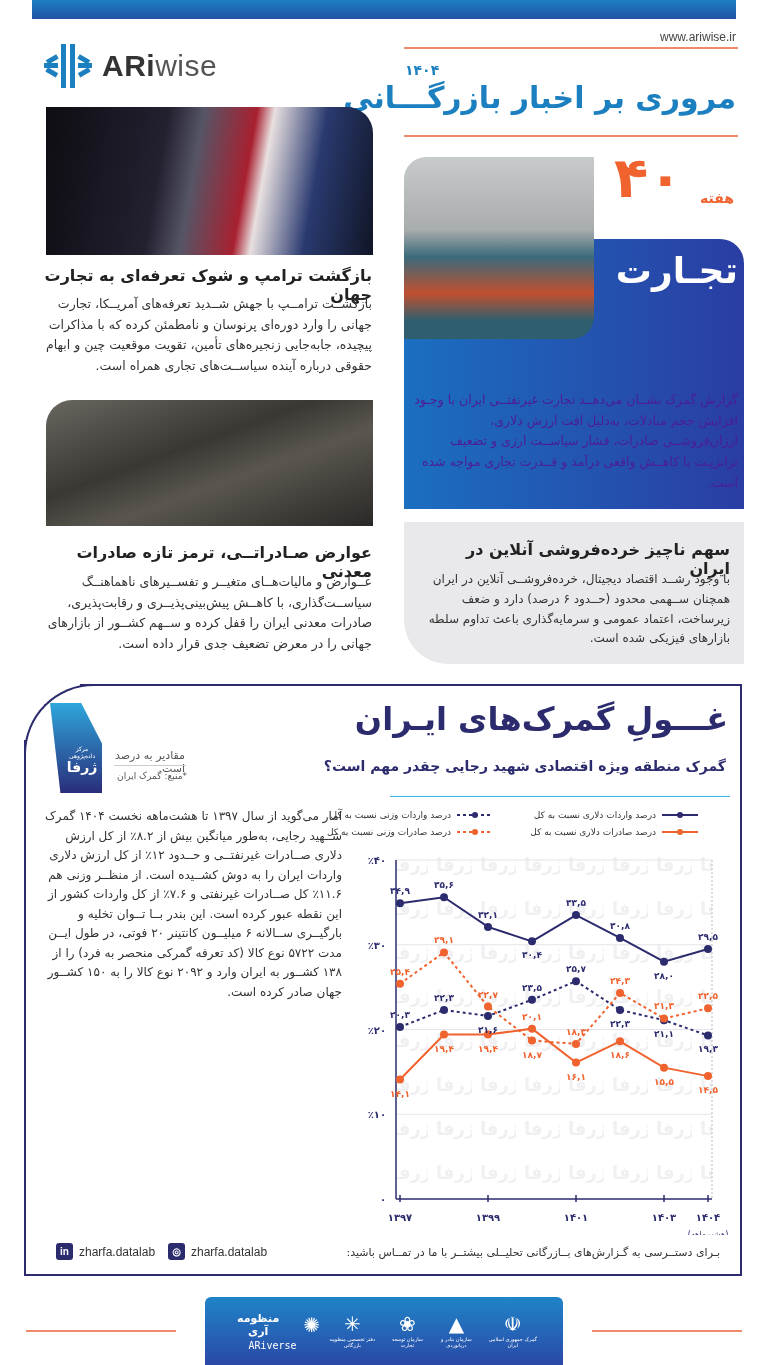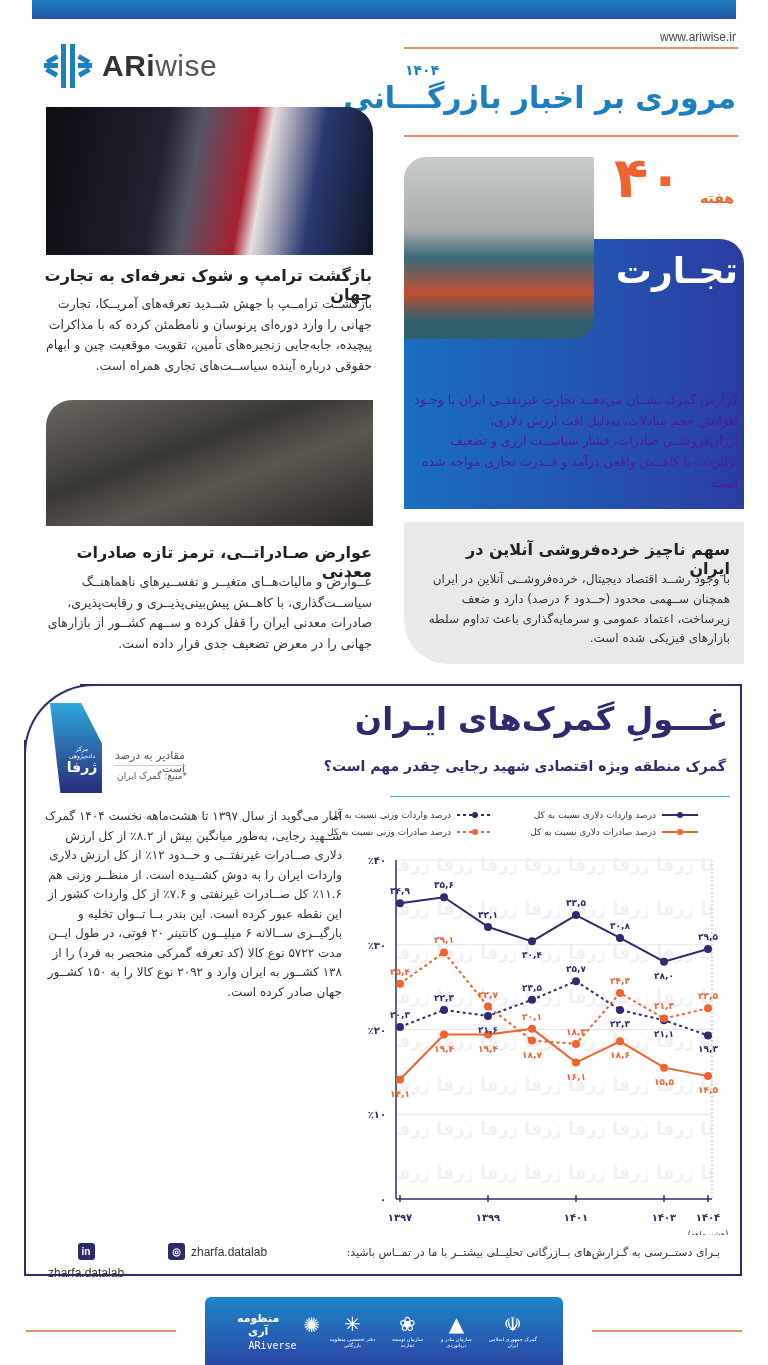--- a/index.html
+++ b/index.html
@@ -271,21 +271,21 @@
       <text x="324" y="164.48250000000002" font-size="9" font-weight="700" fill="#f0622e" text-anchor="middle">۲۱,۳</text>
       <text x="368" y="154.3125" font-size="9" font-weight="700" fill="#f0622e" text-anchor="middle">۲۲,۵</text>
     </g>
 </svg>
 
 <div class="abs footer-contact rtl">بـرای دستــرسی به گـزارش‌های بــازرگانی تحلیــلی بیشتــر با ما در تمــاس باشید:</div>
 <div class="abs social" style="left:168px;">
   <div class="social-icon">◎</div>
   <span>zharfa.datalab</span>
 </div>
-<div class="abs social" style="left:48px;flex-direction:column;">
+<div class="abs social" style="left:56px;">
   <div class="social-icon">in</div>
   <span>zharfa.datalab</span>
 </div>
 
 <div class="abs hr-orange bottom-rule" style="left:26px; width:150px;"></div>
 <div class="abs hr-orange bottom-rule" style="left:592px; width:150px;"></div>
 <div class="abs bottom-bar">
   <div class="partner">
     <div style="display:flex; align-items:center; gap:12px;">
       <span style="font-size:11px; font-weight:700;">منظومه آری</span>

